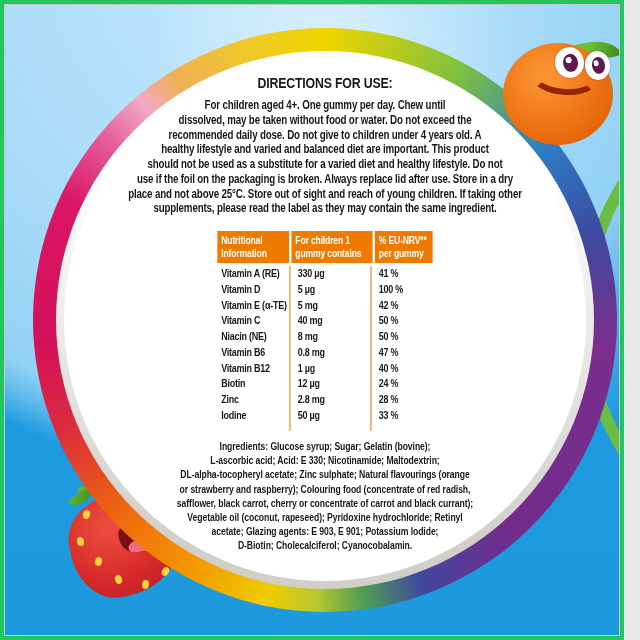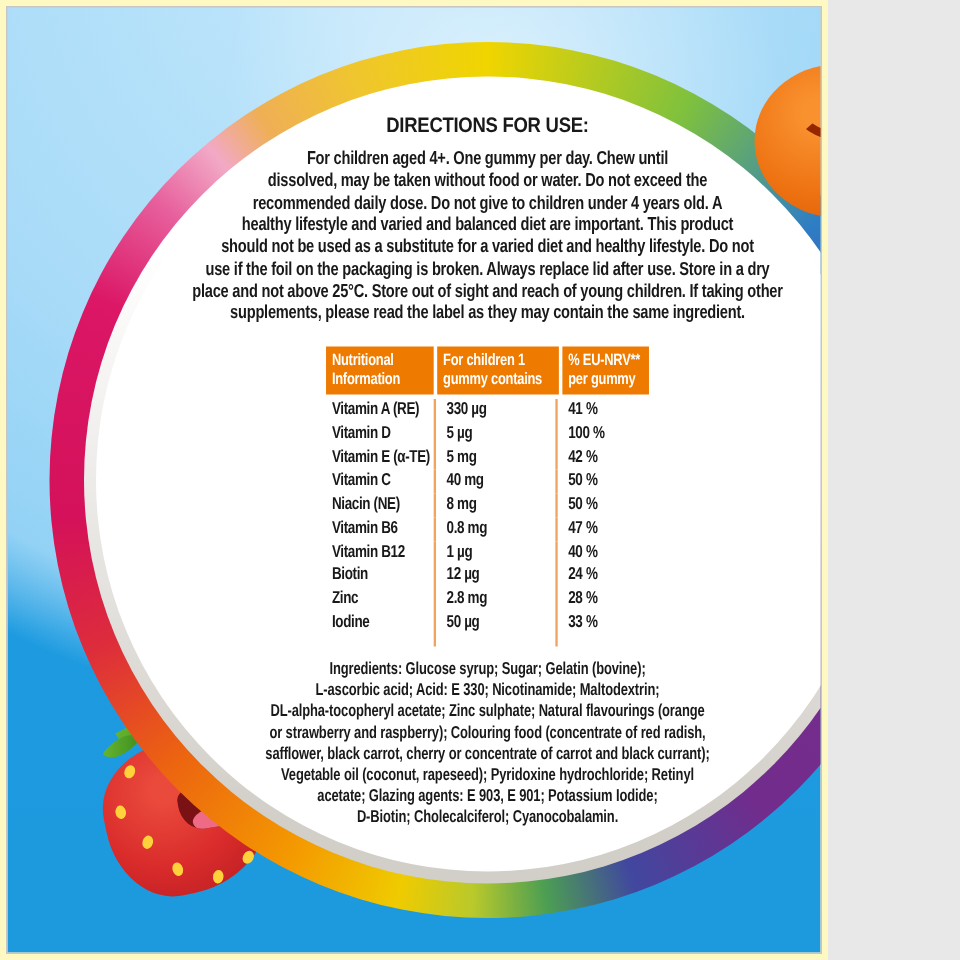--- a/index.html
+++ b/index.html
@@ -1,17 +1,17 @@
 <!DOCTYPE html>
 <html><head>
 <meta charset="utf-8">
 <style>
   html,body{margin:0;padding:0;background:#e8e8e8;}
   *{box-sizing:border-box;}
-  .canvas{position:relative;width:552px;height:640px;background:#fef9c3;font-family:"Liberation Sans",sans-serif;}
+  .canvas{position:relative;width:624px;height:640px;background:#22c55e;font-family:"Liberation Sans",sans-serif;}
   .art{position:absolute;inset:4px;border:1px solid #c6c6c6;overflow:hidden;
     background:
       radial-gradient(circle 260px at 330px 55px, rgba(255,255,255,0.50), rgba(255,255,255,0) 72%),
       radial-gradient(circle 500px at 225px -30px, #c0e6fb 0%, #a8dbf8 58%, #93d2f5 88%, rgba(147,210,245,0) 100%),
       linear-gradient(180deg, #8ecdf1 0%, #5fb6ea 42%, #1e9be0 66%, #1d9ade 100%);
   }
   
   .green-arc{position:absolute;left:574px;top:56px;width:512px;height:512px;border-radius:50%;
     border:12px solid #69bd45;z-index:1;}
   

